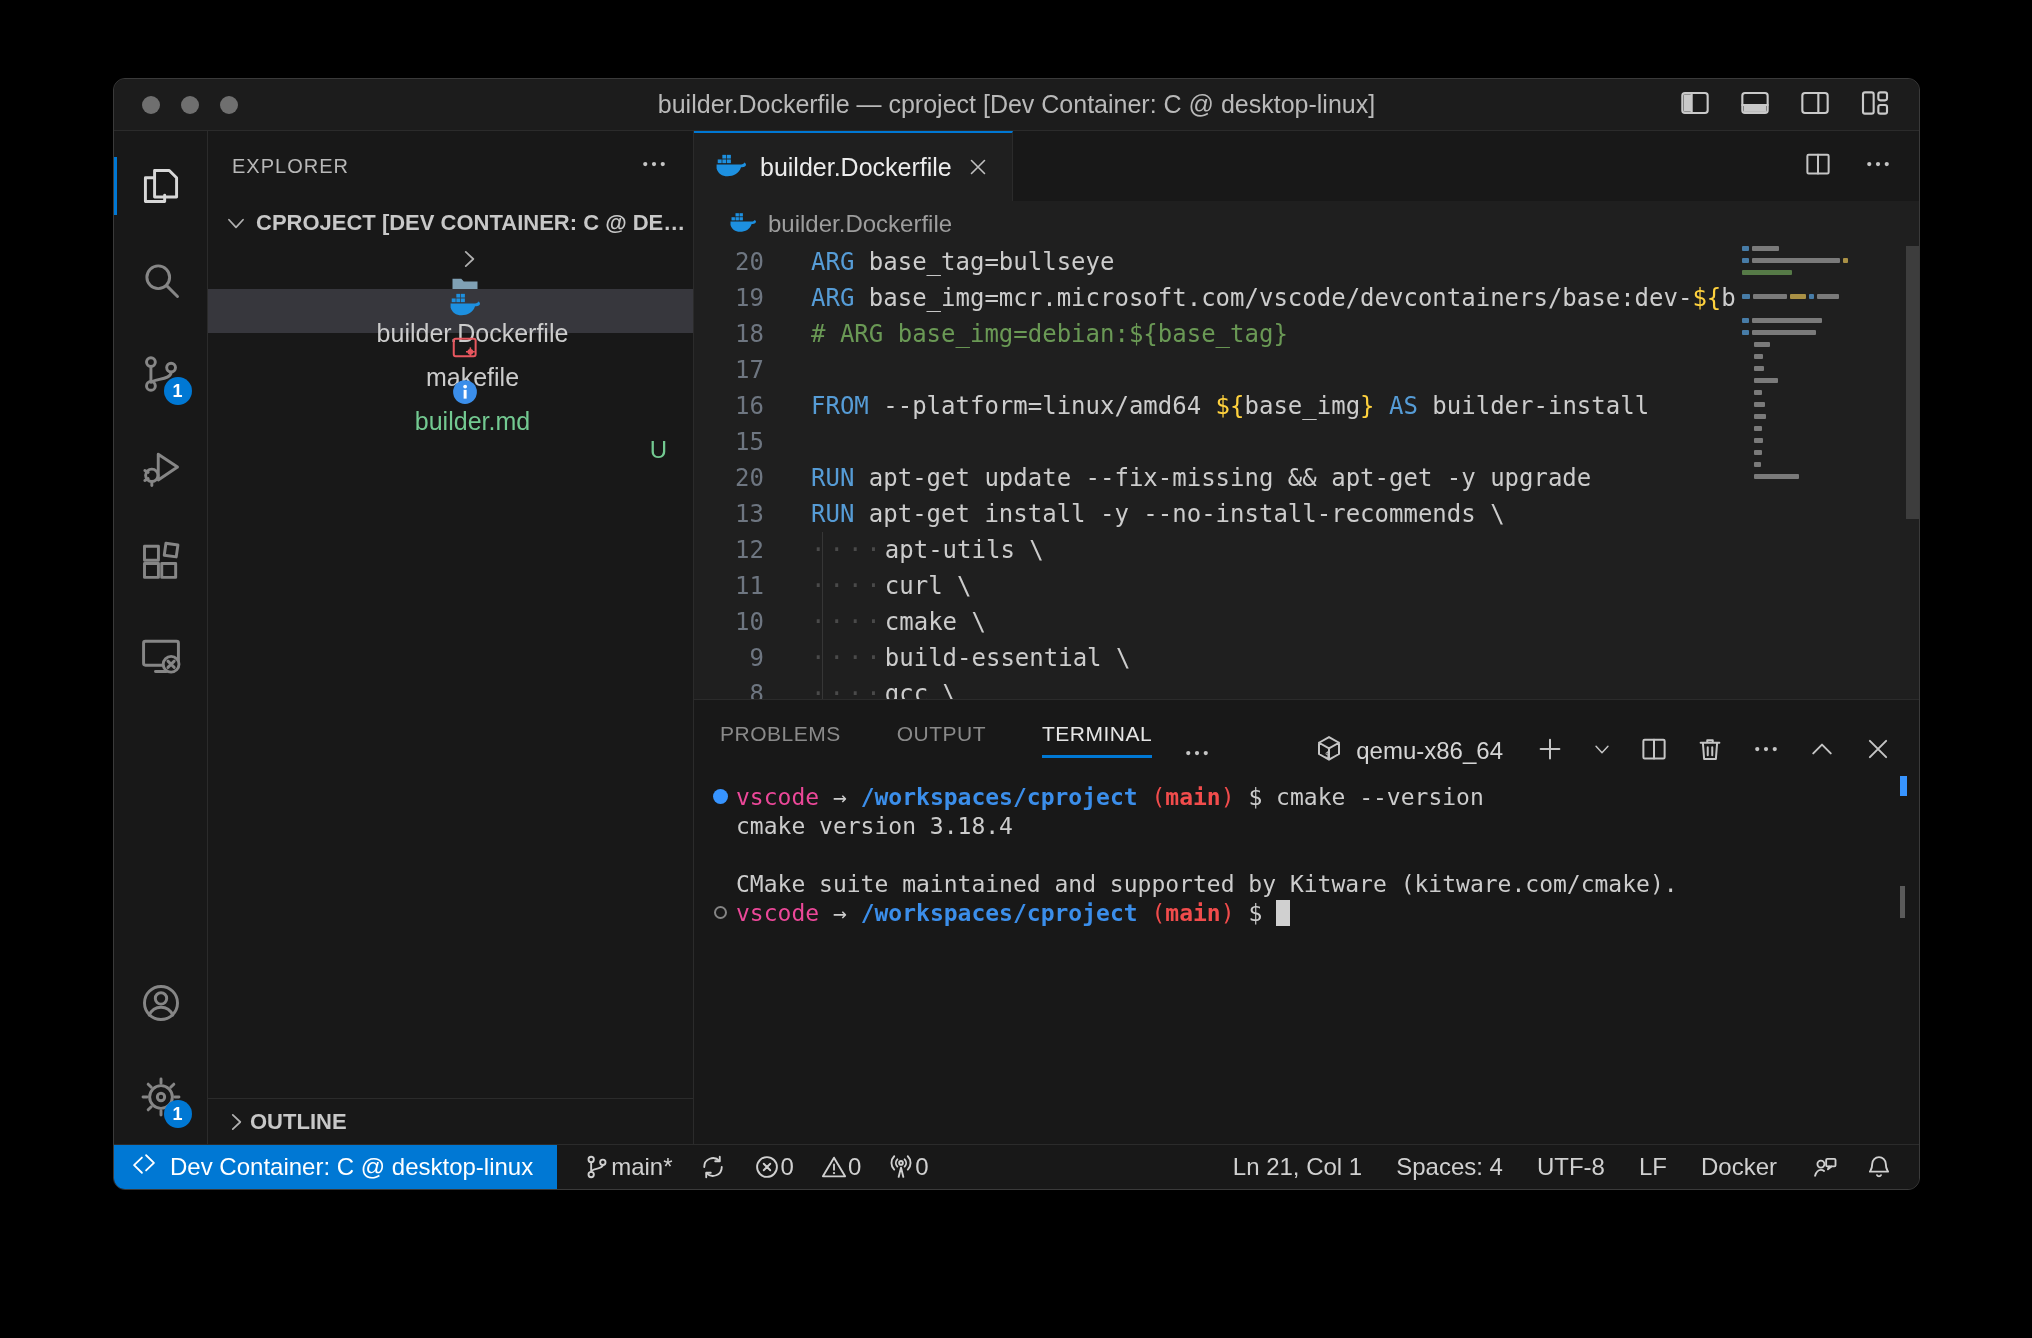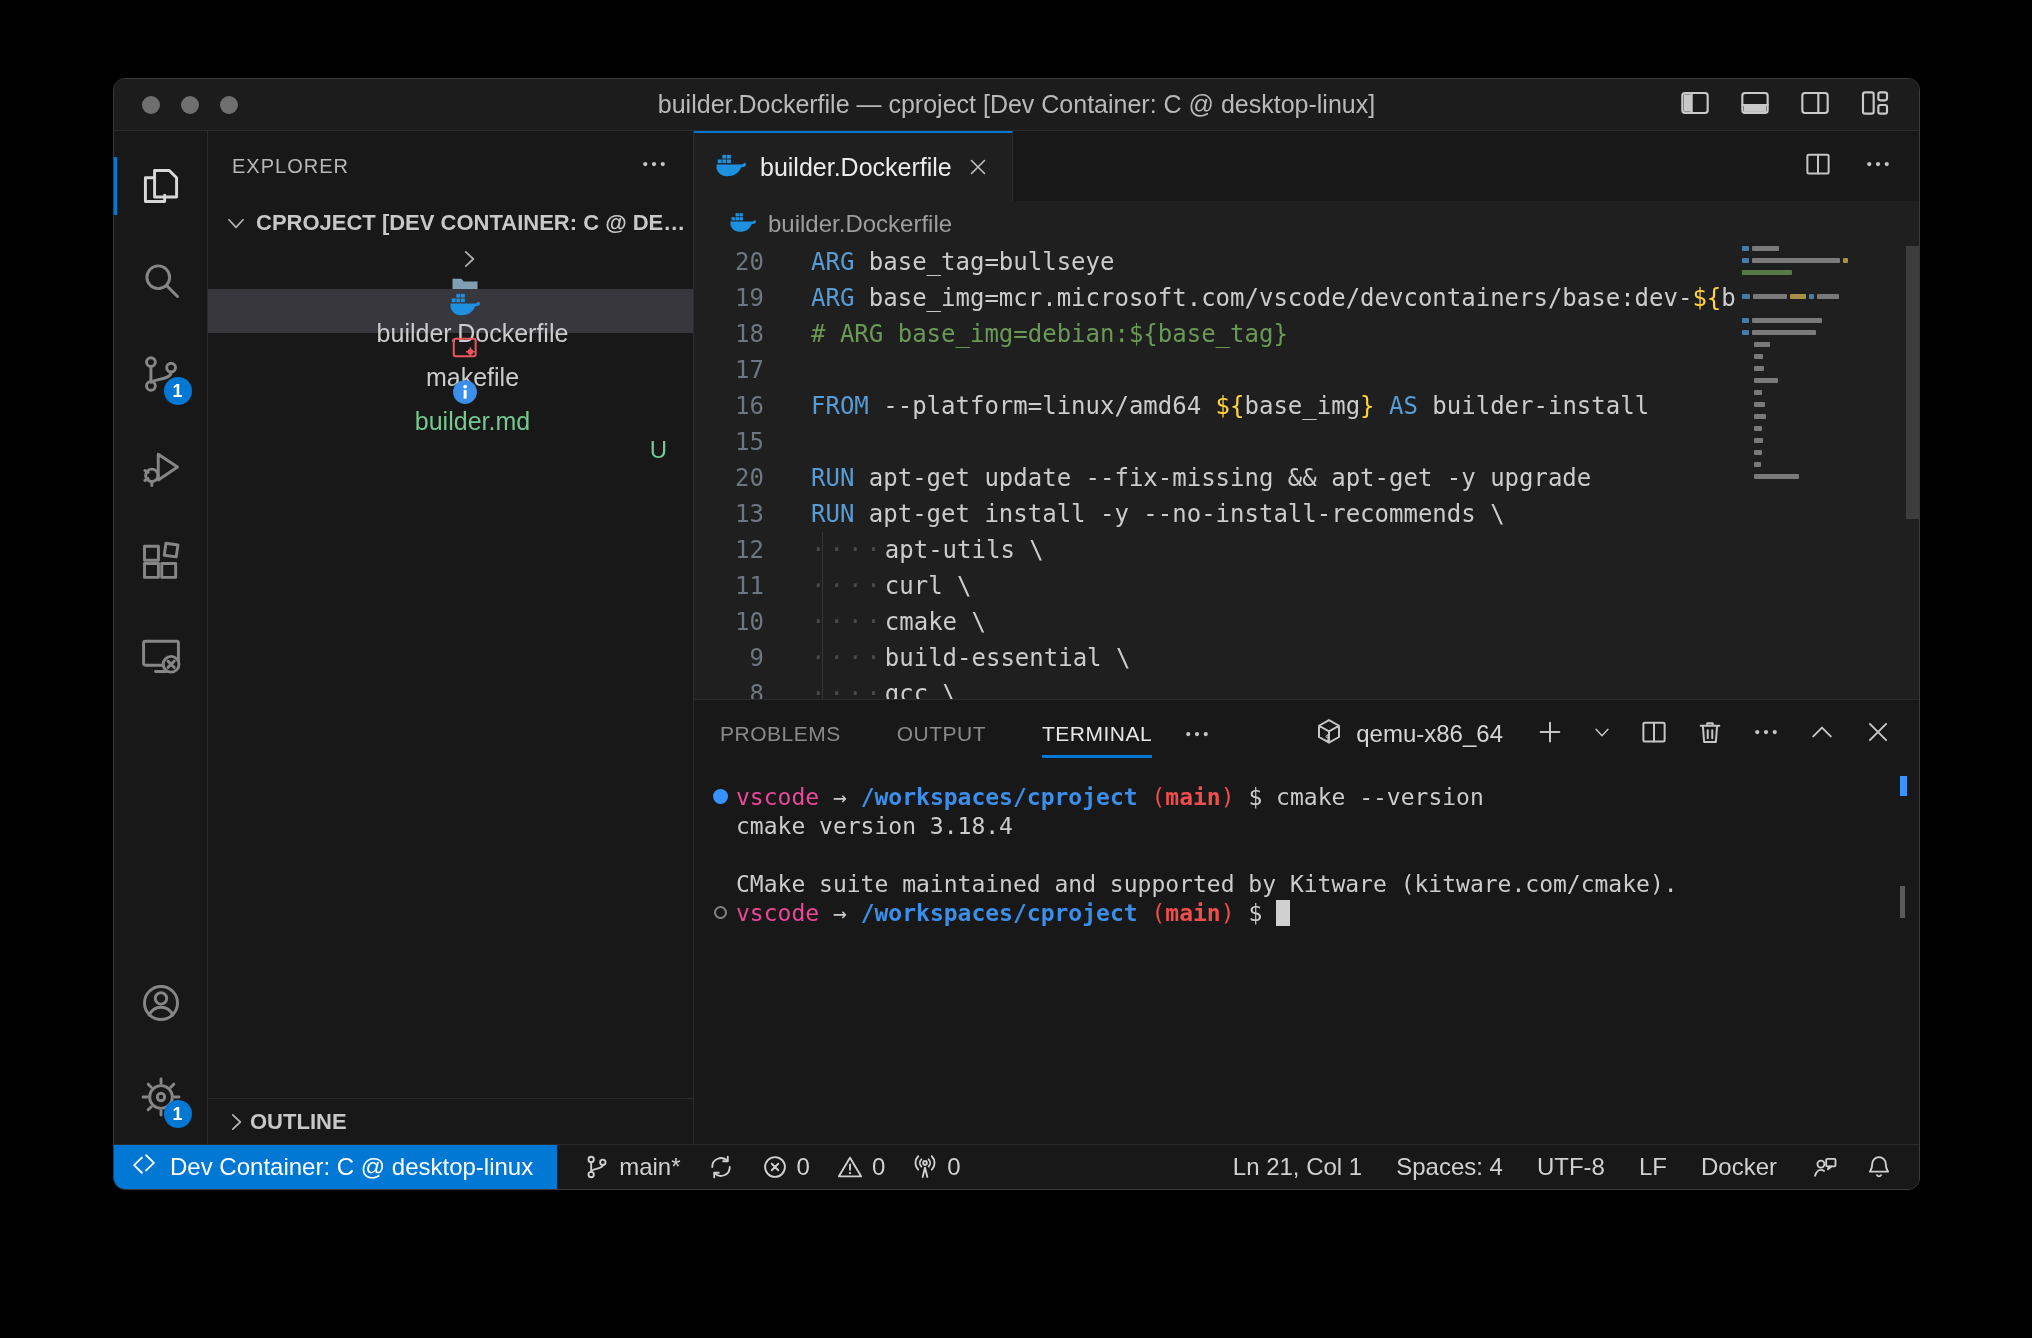--- a/index.html
+++ b/index.html
@@ -83,21 +83,21 @@
   .has-guide .lcontent::before { content:""; position:absolute; left:11px; top:-4px; bottom:-4px; border-left:1px solid #363636; }
 
   .minimap { position:absolute; right:27px; top:0; width:150px; bottom:0; background:#1f1f1f; }
   .mm-line { height:5px; margin-bottom:7px; display:flex; gap:3px; }
   .mm-b{background:#569cd6;} .mm-w{background:#9a9a9a;} .mm-g{background:#6a9955;} .mm-y{background:#d8b753;}
   .mm-seg{height:5px; border-radius:1px; opacity:.75;}
   .scrollbar-v { position:absolute; right:0; top:0; width:13px; height:273px; background:#4f4f4f; opacity:.65; }
 
   
   .panel { height:445px; flex:none; background:#181818; border-top:1px solid #2b2b2b; display:flex; flex-direction:column; }
-  .panel-header { height:68px; flex:none; display:flex; align-items:center; padding:0 26px; }
+  .panel-header { height:68px; flex:none; display:flex; align-items:flex-end; padding:0 26px; }
   .panel-tabs { display:flex; gap:56px; }
   .ptab { font-size:21px; letter-spacing:.5px; color:#8a8a8a; height:68px; display:flex; align-items:center; position:relative; }
   .ptab.active { color:#e5e5e5; }
   .ptab.active::after { content:""; position:absolute; left:0; right:0; bottom:10px; border-bottom:3px solid #0078d4; }
   .ptab-more { margin-left:30px; color:#c5c5c5; display:flex; align-items:center; }
   .ptab-more svg { width:30px; height:30px; }
   .panel-actions { margin-left:auto; display:flex; align-items:center; gap:26px; color:#c5c5c5; }
   .panel-actions svg { width:30px; height:30px; }
   .term-profile { display:flex; align-items:center; gap:12px; margin-right:6px; }
   .term-profile svg { width:30px; height:30px; }
@@ -115,21 +115,21 @@
   .tcursor { display:inline-block; width:14px; height:26px; background:#d0d0d0; vertical-align:middle; }
   .term-mark-blue { position:absolute; right:12px; top:8px; width:7px; height:20px; background:#3794ff; }
   .term-mark-gray { position:absolute; right:14px; top:118px; width:5px; height:32px; background:#5a5a5a; }
 
   
   .statusbar { height:45px; flex:none; background:#181818; border-top:1px solid #2b2b2b;
                display:flex; align-items:center; font-size:24px; color:#d0d0d0; }
   .sb-remote { background:#0078d4; color:#fff; height:100%; display:flex; align-items:center;
                padding:0 24px 0 16px; gap:12px; flex:none; }
   .sb-remote svg { width:28px; height:28px; }
-  .status-item { display:flex; align-items:center; gap:8px; margin-left:26px; }
+  .status-item { display:flex; align-items:center; margin-left:26px; }
   .status-item svg { width:28px; height:28px; }
   .status-right { margin-left:auto; display:flex; align-items:center; }
   .status-right .status-item { margin-left:0; margin-right:34px; }
   .status-right .icon-only { margin-right:26px; }
 </style>
 </head>
 <body>
 
 <div class="window">
 

